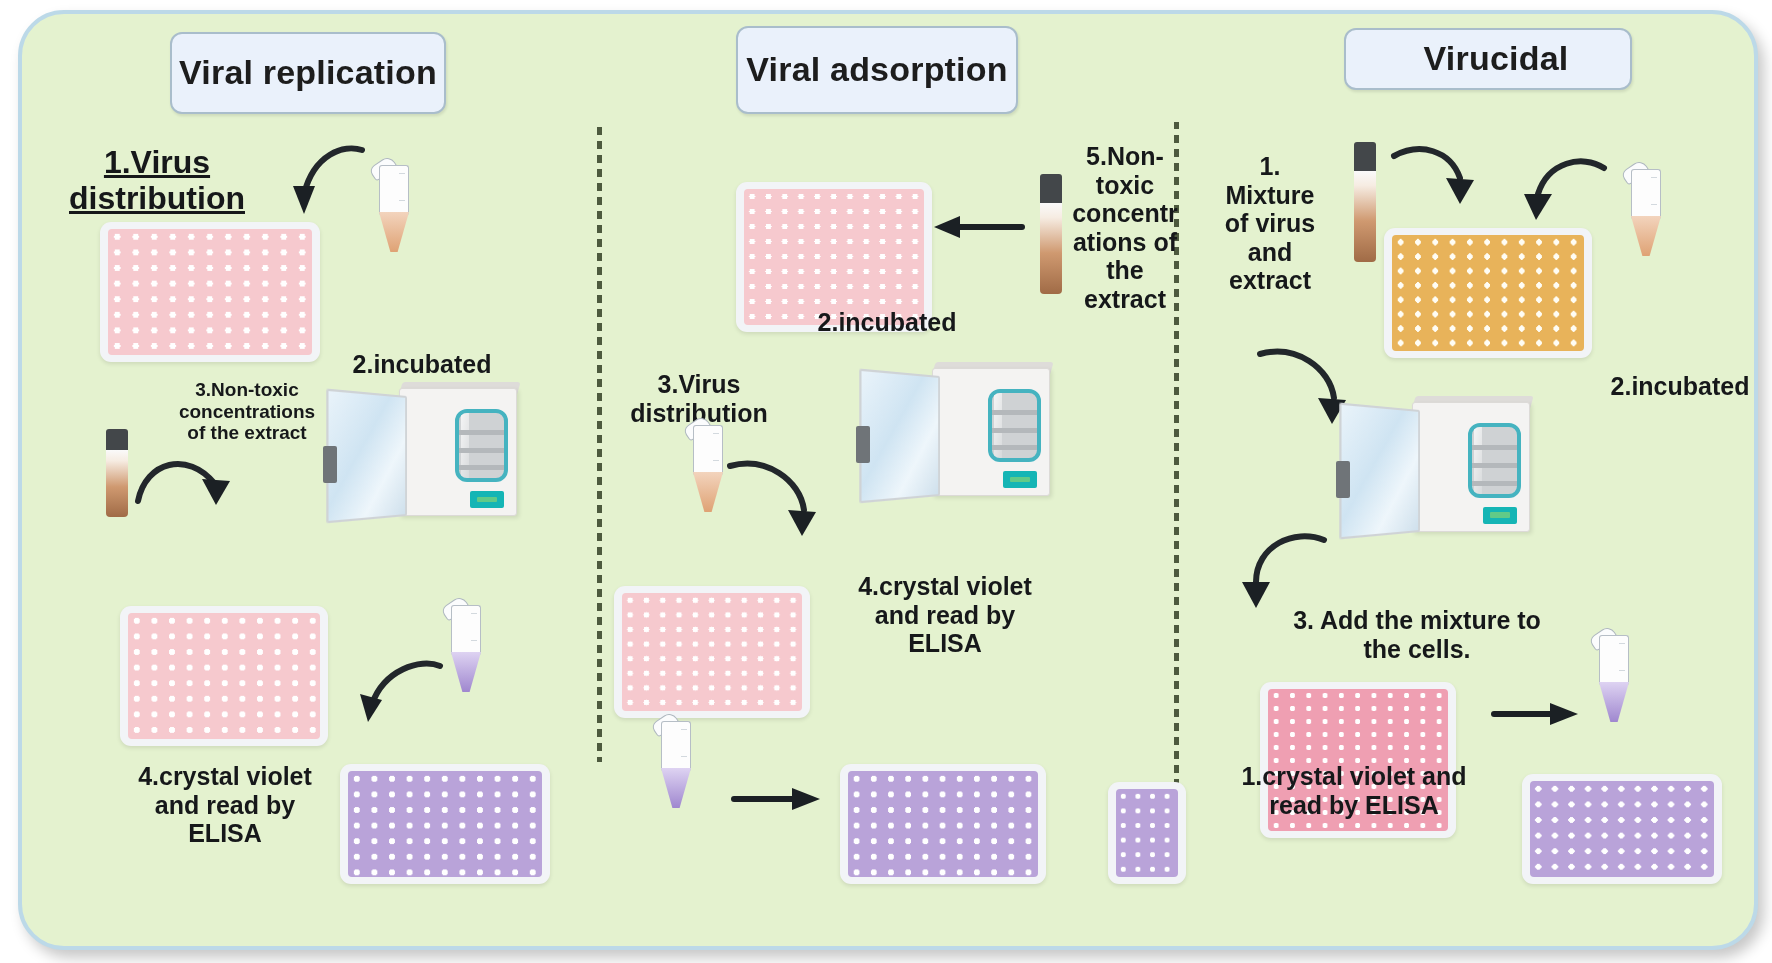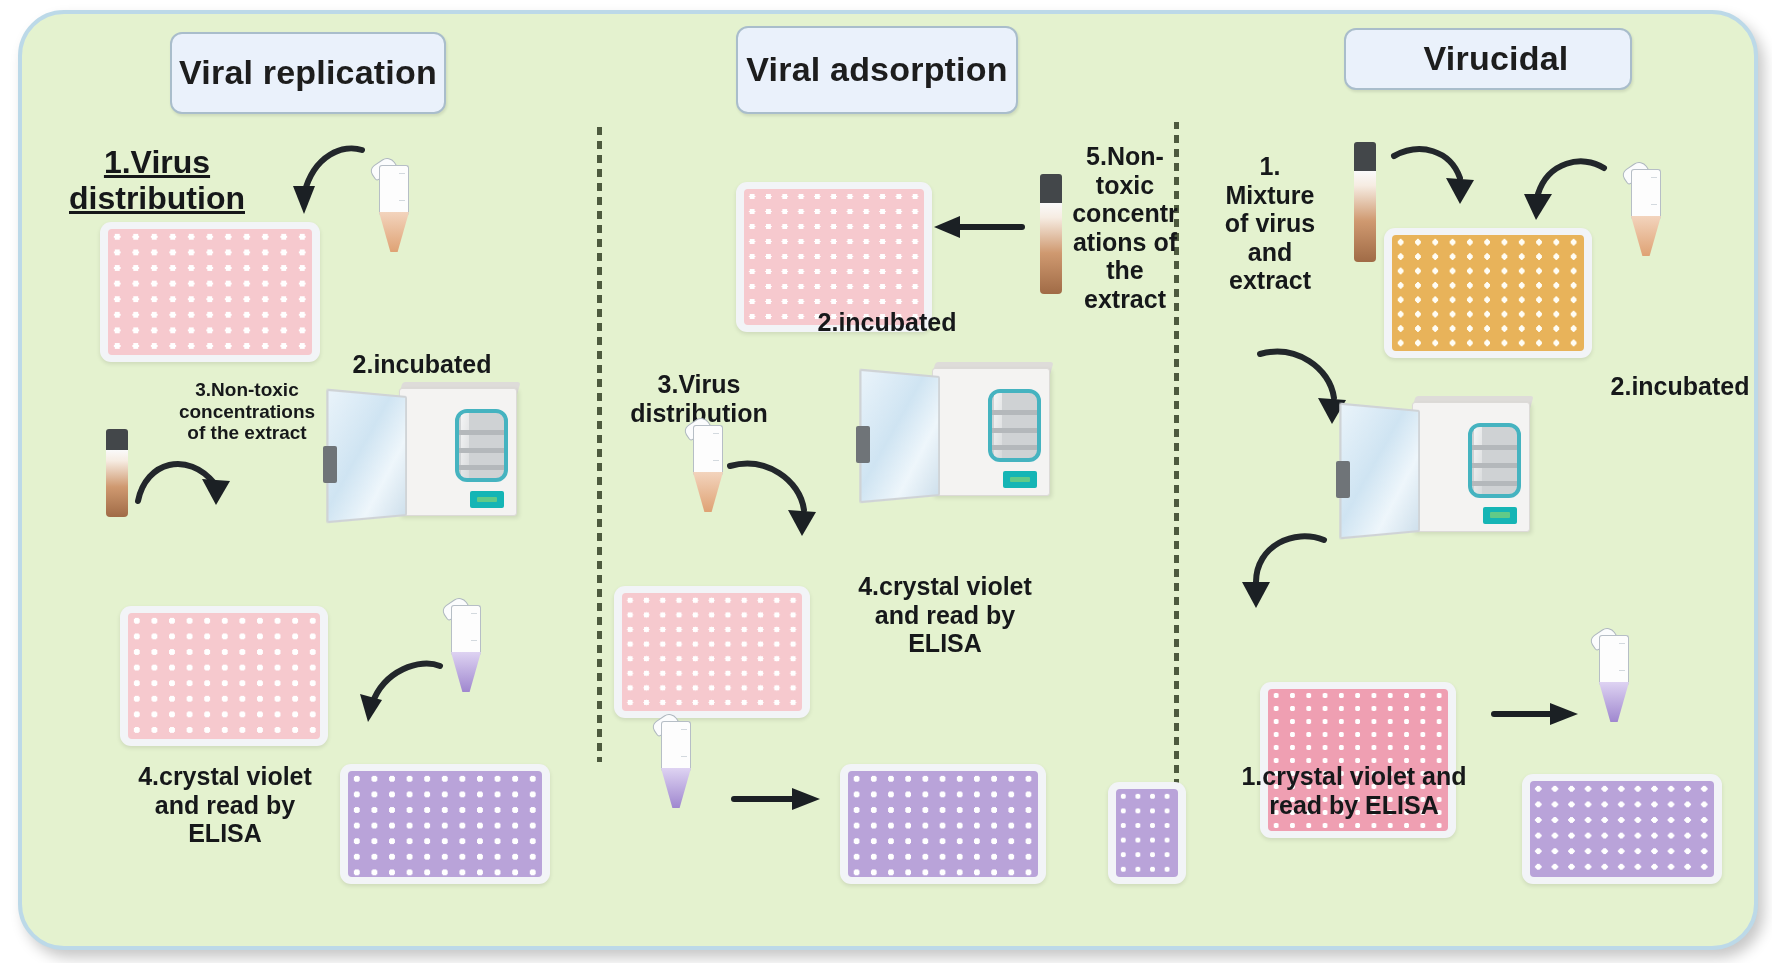--- a/index.html
+++ b/index.html
@@ -450,20 +450,22 @@
     <div class="inc-handle"></div>
   </div>
 
   <div class="arrow" style="left:1216px; top:512px;">
     <svg width="94" height="92" viewBox="0 0 94 92">
       <path d="M86 14 C56 2, 18 20, 18 56" stroke="#22272b" stroke-width="6" fill="none" stroke-linecap="round"></path>
       <path d="M18 82 L4 56 L32 56 Z" fill="#1b2024"></path>
     </svg>
   </div>
 
+  <div class="label" style="left:1230px; top:592px; width:330px; font-size:25px;">3. Add the mixture to
+the cells.</div>
 
   <div class="plate pink2" style="left:1238px; top:668px; width:196px; height:156px;">
     <div class="plate-inner" style="background-size:16.3px 13.0px;"></div>
   </div>
 
   <div class="arrow" style="left:1472px; top:685px;">
     <svg width="86" height="30" viewBox="0 0 86 30">
       <path d="M0 15 L60 15" stroke="#1b2024" stroke-width="6" stroke-linecap="round"></path>
       <path d="M84 15 L56 4 L56 26 Z" fill="#1b2024"></path>
     </svg>

